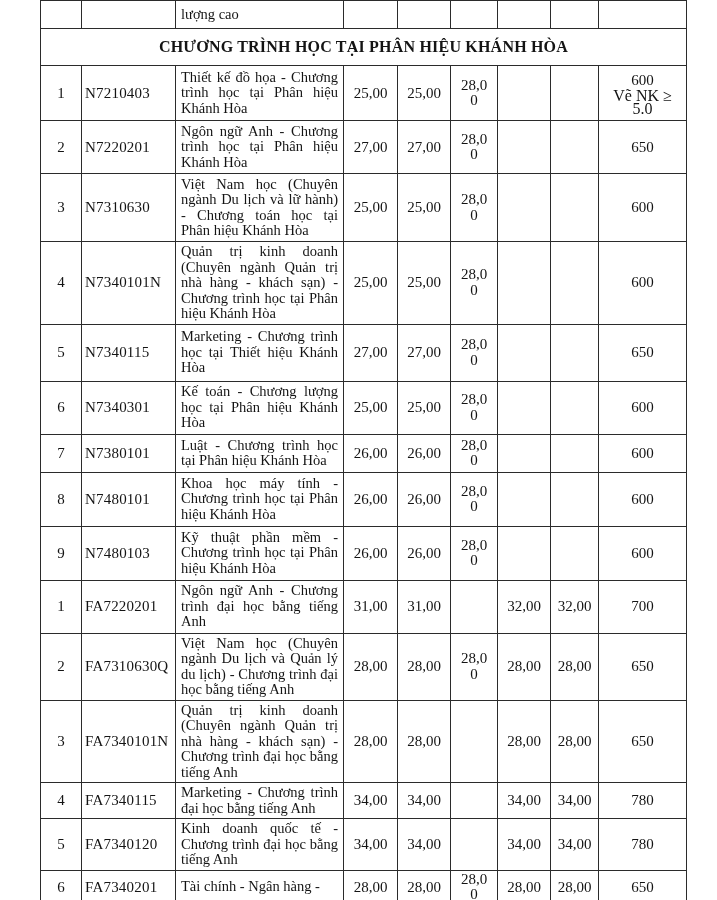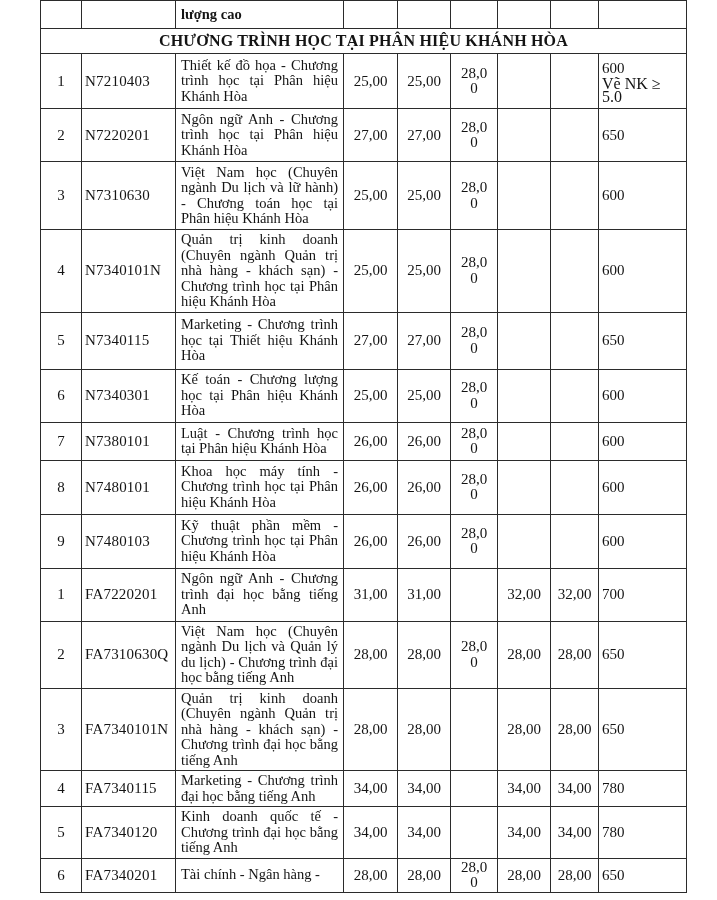--- a/index.html
+++ b/index.html
@@ -28,43 +28,43 @@
   }
   .c-stt   { text-align: center; font-size: 15px; }
   .c-code  { text-align: left; font-size: 15px; letter-spacing: 0.2px; }
   .c-name  {
     text-align: justify;
     font-size: 14.5px;
     line-height: 15.5px;
     padding: 2px 5px;
   }
   .c-score { text-align: center; font-size: 15px; }
-  .c-fee   { font-size: 15px; }
+  .c-fee   { text-align: center; font-size: 15px; }
   .wrapnum {
     width: 30px;
     margin: 0 auto;
     word-break: break-all;
     text-align: center;
     line-height: 15.5px;
     font-size: 15px;
   }
   .fee-note {
     font-size: 16px;
     line-height: 13px;
   }
   tr.sec-hdr td {
     text-align: center;
     font-weight: bold;
     font-size: 16px;
     height: 22px;
-    padding: 1px 2px;
+    padding: 7px 2px;
     letter-spacing: 0.2px;
   }
   
-  tr.h28 { height: 28px; font-weight: bold; }
+  tr.h28 { height: 28px; }
   tr.h33 { height: 33px; }
   tr.h38 { height: 38px; }
   tr.h50 { height: 50px; }
   tr.h53 { height: 53px; }
   tr.h54 { height: 54px; }
   tr.h55 { height: 55px; }
   tr.h57 { height: 57px; }
   tr.h66 { height: 66px; }
   tr.h68 { height: 68px; }
   tr.h76 { height: 76px; }

